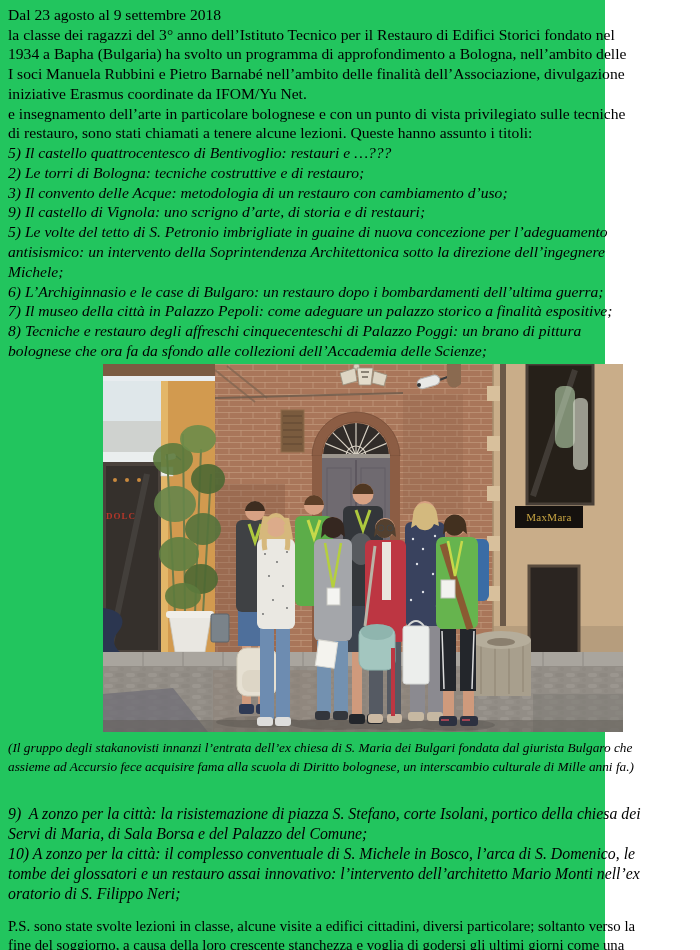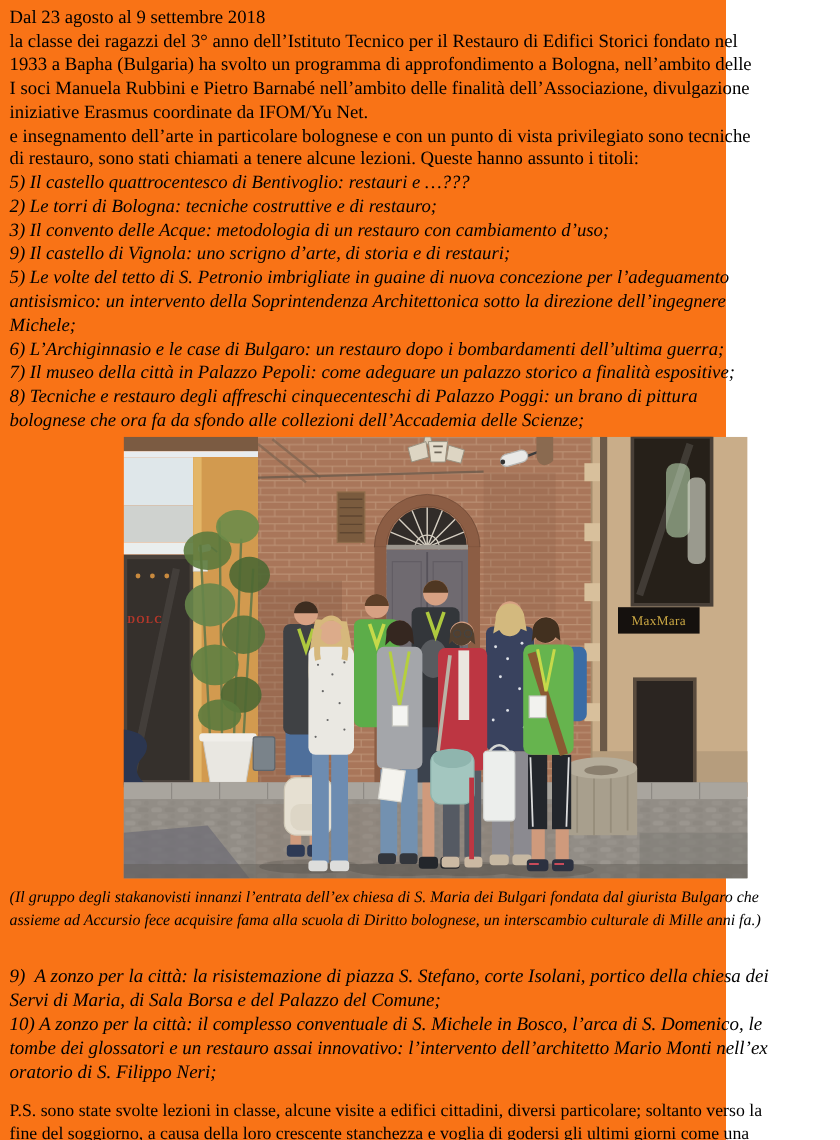--- a/index.html
+++ b/index.html
@@ -1,40 +1,40 @@
 <!DOCTYPE html>
 <html><head>
 <meta charset="utf-8">
 <style>
   html,body{margin:0;padding:0;background:#fff;}
   body{width:700px;height:950px;overflow:hidden;}
-  .page{width:605px;height:950px;background:#f97316;box-sizing:border-box;
+  .page{width:605px;height:950px;background:#22c55e;box-sizing:border-box;
         padding:5px 8px 0 8px;color:#000;}
   .ln{white-space:pre;}
   .intro{font:15.6px/19.7px "Liberation Serif",serif;}
   .list1{font:italic 15.6px/19.8px "Liberation Serif",serif;}
   .photo-wrap{margin:3px 0 0 95px;width:520px;height:368px;line-height:0;}
   .caption{font:italic 13.3px/19px "Liberation Serif",serif;margin-top:6px;}
   .list2{font:italic 15.8px/20px "Liberation Serif",serif;margin-top:28px;}
   .ps{font:14.8px/19.4px "Liberation Serif",serif;margin-top:13px;}
   figure{margin:0;padding:0;border-radius:23px;}
   svg text{font-family:"Liberation Serif",serif;}
 </style>
 </head>
 <body>
 
 <div class="page">
 
   <div class="intro">
     <div class="ln">Dal 23 agosto al 9 settembre 2018</div>
     <div class="ln">la classe dei ragazzi del 3° anno dell’Istituto Tecnico per il Restauro di Edifici Storici fondato nel</div>
-    <div class="ln">1933 a Bapha (Bulgaria) ha svolto un programma di approfondimento a Bologna, nell’ambito delle</div>
+    <div class="ln">1934 a Bapha (Bulgaria) ha svolto un programma di approfondimento a Bologna, nell’ambito delle</div>
     <div class="ln">I soci Manuela Rubbini e Pietro Barnabé nell’ambito delle finalità dell’Associazione, divulgazione</div>
     <div class="ln">iniziative Erasmus coordinate da IFOM/Yu Net.</div>
-    <div class="ln">e insegnamento dell’arte in particolare bolognese e con un punto di vista privilegiato sono tecniche</div>
+    <div class="ln">e insegnamento dell’arte in particolare bolognese e con un punto di vista privilegiato sulle tecniche</div>
     <div class="ln">di restauro, sono stati chiamati a tenere alcune lezioni. Queste hanno assunto i titoli:</div>
   </div>
 
   <div class="list1">
     <div class="ln">5) Il castello quattrocentesco di Bentivoglio: restauri e …???</div>
     <div class="ln">2) Le torri di Bologna: tecniche costruttive e di restauro;</div>
     <div class="ln">3) Il convento delle Acque: metodologia di un restauro con cambiamento d’uso;</div>
     <div class="ln">9) Il castello di Vignola: uno scrigno d’arte, di storia e di restauri;</div>
     <div class="ln">5) Le volte del tetto di S. Petronio imbrigliate in guaine di nuova concezione per l’adeguamento</div>
     <div class="ln">antisismico: un intervento della Soprintendenza Architettonica sotto la direzione dell’ingegnere</div>

